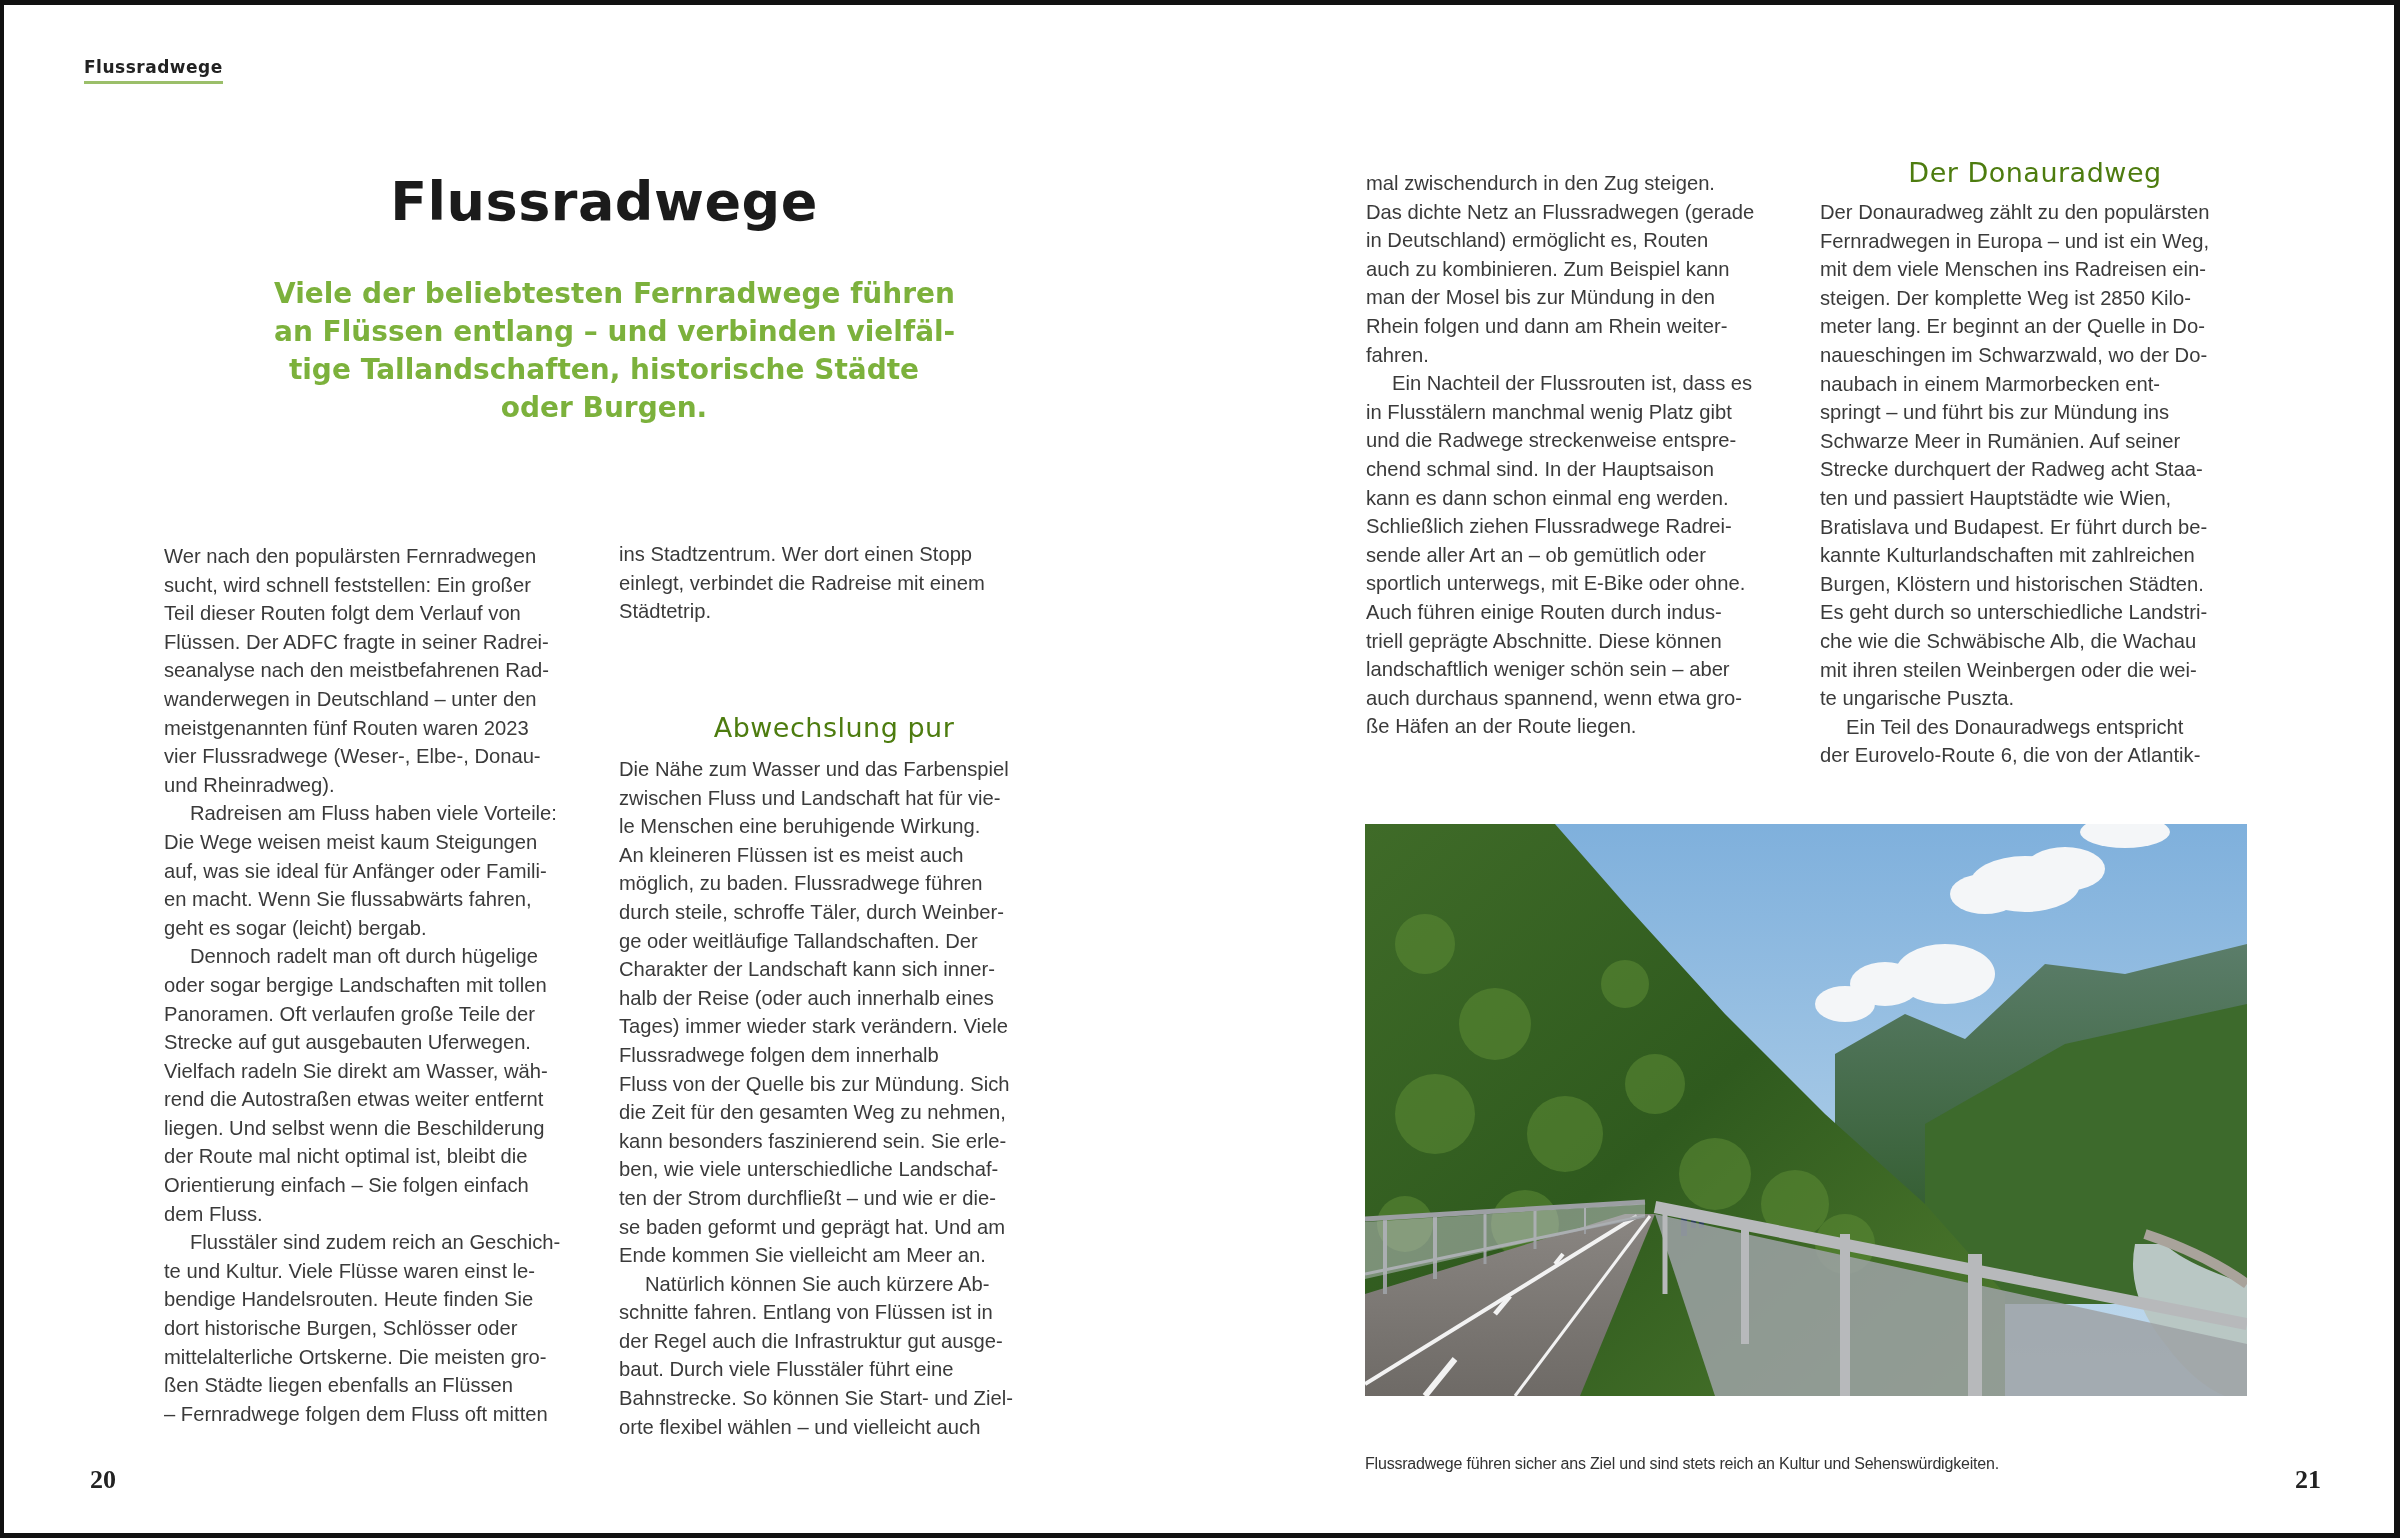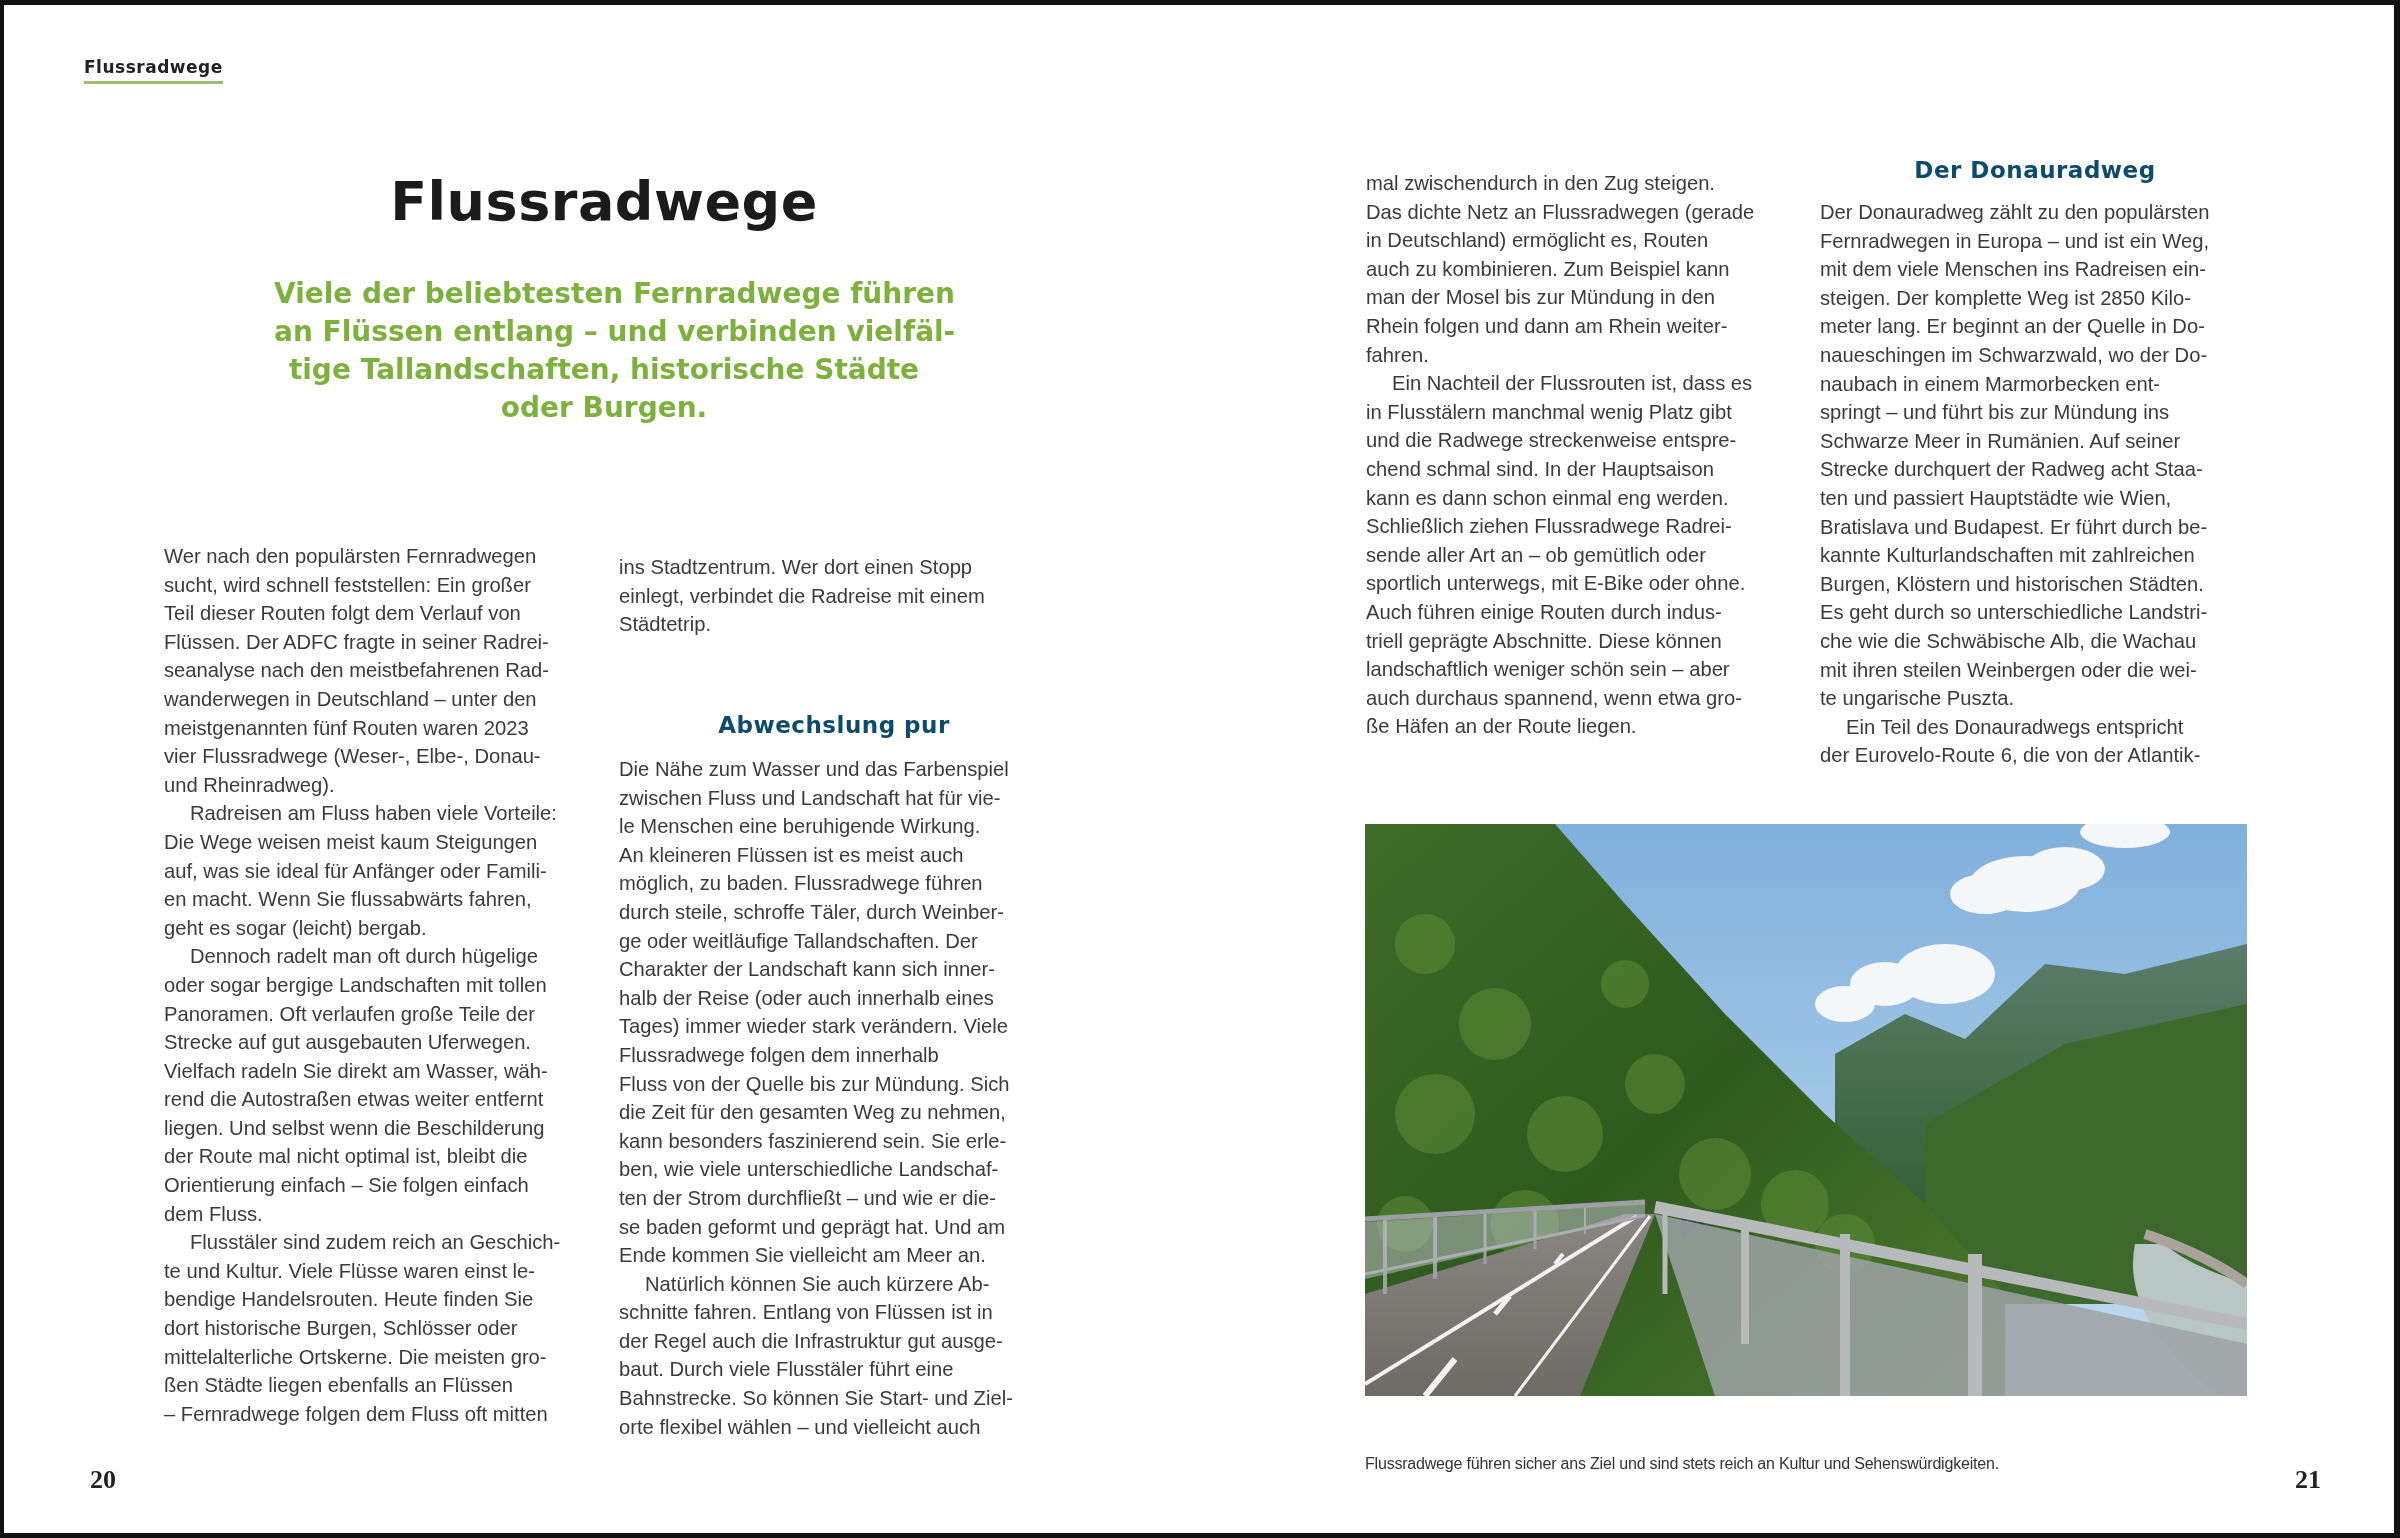--- a/index.html
+++ b/index.html
@@ -25,26 +25,26 @@
     font-family:"DejaVu Sans", sans-serif; font-weight:bold; font-size:28px; line-height:38px;
     color:#7cb13c;
   }
   .lede span { display:block; white-space:nowrap; }
   .col {
     position:absolute; font-size:20.2px; line-height:28.6px; color:#3a3a3a;
   }
   .col .ln { display:block; white-space:nowrap; }
   .col .ind { padding-left:26px; }
   .col1 { left:160px; top:537px; width:420px; }
-  .col2 { left:615px; top:548px; width:430px; }
+  .col2 { left:615px; top:535px; width:430px; }
   .col3 { left:1362px; top:164px; width:430px; }
   .col4 { left:1816px; top:193px; width:430px; }
   .subhead {
-    position:absolute; font-family:"DejaVu Sans", sans-serif; font-weight:bold; font-size:23px;
-    color:#0c4a6e; text-align:center; letter-spacing:0.5px;
+    position:absolute; font-family:"DejaVu Sans", sans-serif; font-weight:normal; font-size:27px;
+    color:#4d7c0f; text-align:center; letter-spacing:0.5px;
   }
   .sub1 { left:615px; top:685px; width:430px;margin-top:22px; }
   .sub2 { left:1816px; top:152px; width:430px; }
   .photo {
     position:absolute; left:1361px; top:819px; width:882px; height:572px; overflow:hidden;
   }
   .photo svg { display:block; width:100%; height:100%; }
   .caption {
     position:absolute; left:1361px; top:1402px; font-size:16px; color:#333;
     font-family:"Liberation Sans", sans-serif; font-stretch:condensed; letter-spacing:-0.2px;

